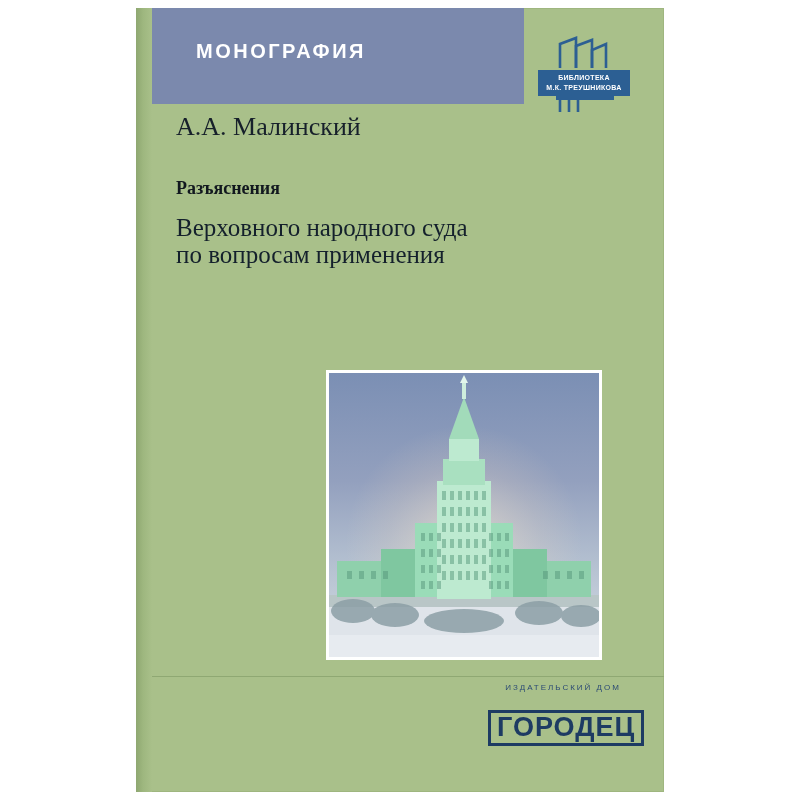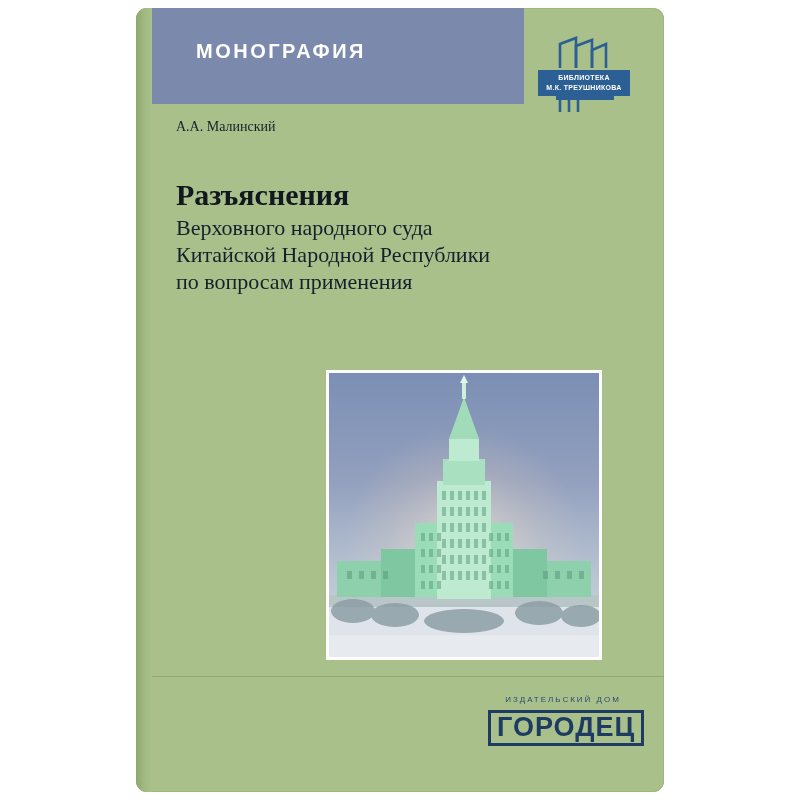--- a/index.html
+++ b/index.html
@@ -22,21 +22,20 @@
   
   #cover {
     position: absolute;
     left: 136px;
     top: 8px;
     width: 528px;
     height: 784px;
     background: #a9c08a;
     box-shadow: 0 0 0 1px #9fb67f inset;
     overflow: hidden;
-    border-radius: 11px;
   }
   
   #spine {
     position: absolute;
     left: 0;
     top: 0;
     width: 16px;
     height: 100%;
     background: linear-gradient(to right, #8ea771 0%, #9eb77f 45%, #a9c08a 100%);
   }
@@ -84,38 +83,38 @@
     text-align: center;
     padding-top: 3px;
     box-sizing: border-box;
   }
   
   #authors {
     position: absolute;
     left: 40px;
     top: 104px;
     color: #17202b;
-    font-size: 14px;
+    font-size: 26px;
     line-height: 29px;
   }
   
   #title-main {
     position: absolute;
     left: 40px;
     top: 170px;
-    font-size: 30px;
+    font-size: 18px;
     font-weight: bold;
     color: #12181f;
   }
   #title-sub {
     position: absolute;
     left: 40px;
     top: 206px;
     width: 460px;
-    font-size: 22px;
+    font-size: 25px;
     line-height: 27px;
     color: #14202c;
   }
   
   #photo {
     position: absolute;
     left: 190px;
     top: 362px;
     width: 276px;
     height: 290px;
@@ -158,21 +157,21 @@
     color: #1d3b63;
     padding-left: 42px;
   }
   #pub-top {
     font-family: "Liberation Sans", sans-serif;
     font-size: 8px;
     letter-spacing: 2px;
     color: #2b4a74;
   }
   #pub-name {
-    margin-top: 6px;
+    margin-top: 18px;
     font-family: "Liberation Sans", sans-serif;
     font-size: 27px;
     font-weight: bold;
     letter-spacing: 1px;
     color: #1d3b63;
     border: 3px solid #1d3b63;
     display: inline-block;
     padding: 0 6px 2px 6px;
     line-height: 28px;
     text-align: center;
@@ -208,21 +207,20 @@
     </div>
 
     <div id="authors">
       <div>А.А. Малинский</div>
     </div>
 
     <div id="title-main">Разъяснения</div>
 
     <div id="title-sub">
       <div>Верховного народного суда</div>
-      <div>Китайской Народной Республики</div>
       <div>по вопросам применения</div>
     </div>
 
     <div id="photo">
       <div class="sky"></div>
       <div class="glow"></div>
       <svg viewBox="0 0 270 284" preserveAspectRatio="none">
 
         <rect x="0" y="232" width="270" height="52" fill="#dfe4ea"></rect>
         <rect x="0" y="222" width="270" height="12" fill="#b9c6c7"></rect>

